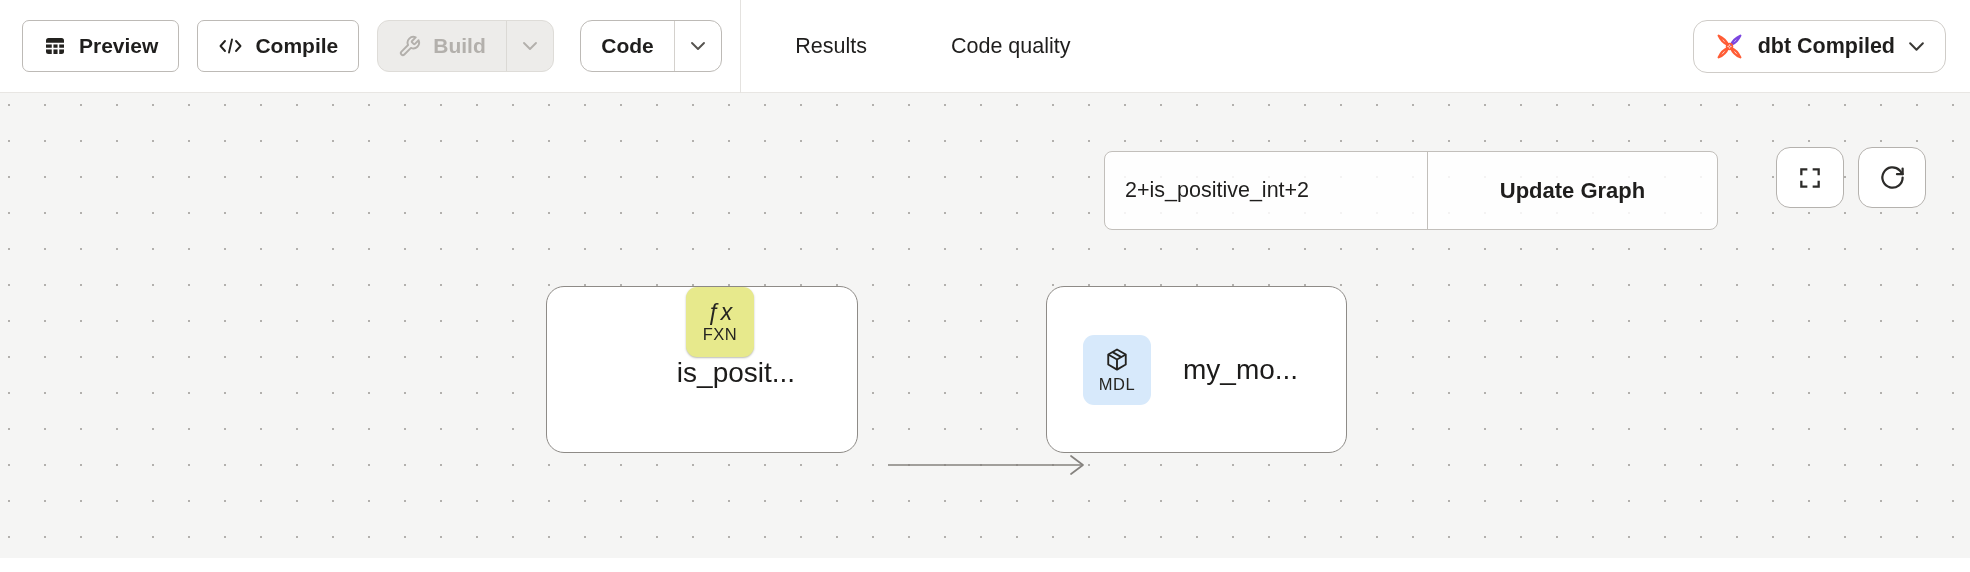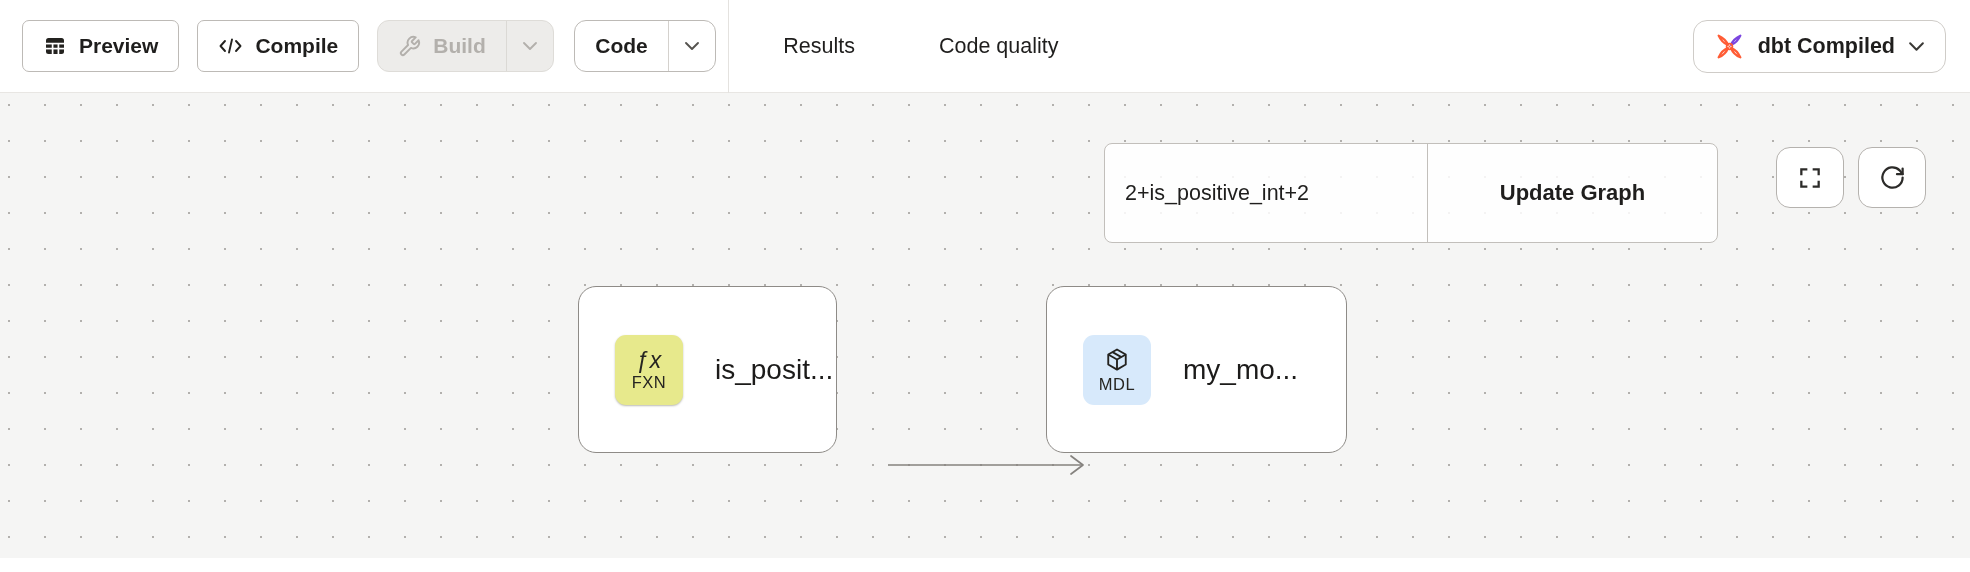--- a/index.html
+++ b/index.html
@@ -38,21 +38,21 @@
     white-space: nowrap;
   }
   .split {
     display: inline-flex;
     align-items: stretch;
     height: 52px;
     border: 1.5px solid #bdbab6;
     border-radius: 12px;
     background: #ffffff;
     overflow: hidden;
-    margin-right: 12px;
+    margin-right: 18px;
   }
   .split .main {
     display: inline-flex;
     align-items: center;
     gap: 12px;
     padding: 0 20px;
     font-size: 21px;
     font-weight: 600;
     background: transparent;
     border: none;
@@ -126,22 +126,22 @@
     background-color: #f5f5f4;
     background-image: radial-gradient(#b2b0ad 1.15px, rgba(178,176,173,0) 1.3px);
     background-size: 36px 36px;
     background-position: 27px 30px;
     overflow: hidden;
   }
   .footer-strip { height: 14px; background: #ffffff; }
 
   .selector-group {
     position: absolute;
-    left: 1104px; top: 50px;
-    width: 614px; height: 100px;
+    left: 1104px; top: 58px;
+    width: 614px; height: 79px;
     display: flex;
     align-items: stretch;
     background: rgba(255,255,255,0.85);
     border: 1px solid #c2bfbb;
     border-radius: 8px;
     overflow: hidden;
   }
   .selector-input {
     flex: 1;
     border: none;
@@ -184,21 +184,21 @@
     top: 193px;
     height: 167px;
     background: #ffffff;
     border: 1.5px solid #8e8b87;
     border-radius: 18px;
     display: flex;
     align-items: center;
     padding-left: 36px;
     cursor: pointer;
   }
-  .node.function { left: 578px; width: 259px; }
+  .node.function { left: 546px; width: 312px; flex-direction: column; }
   .node.model { left: 1046px; width: 301px; }
   .badge {
     width: 68px; height: 70px;
     border-radius: 11px;
     display: flex;
     flex-direction: column;
     align-items: center;
     justify-content: center;
     line-height: 1.05;
     flex: none;

